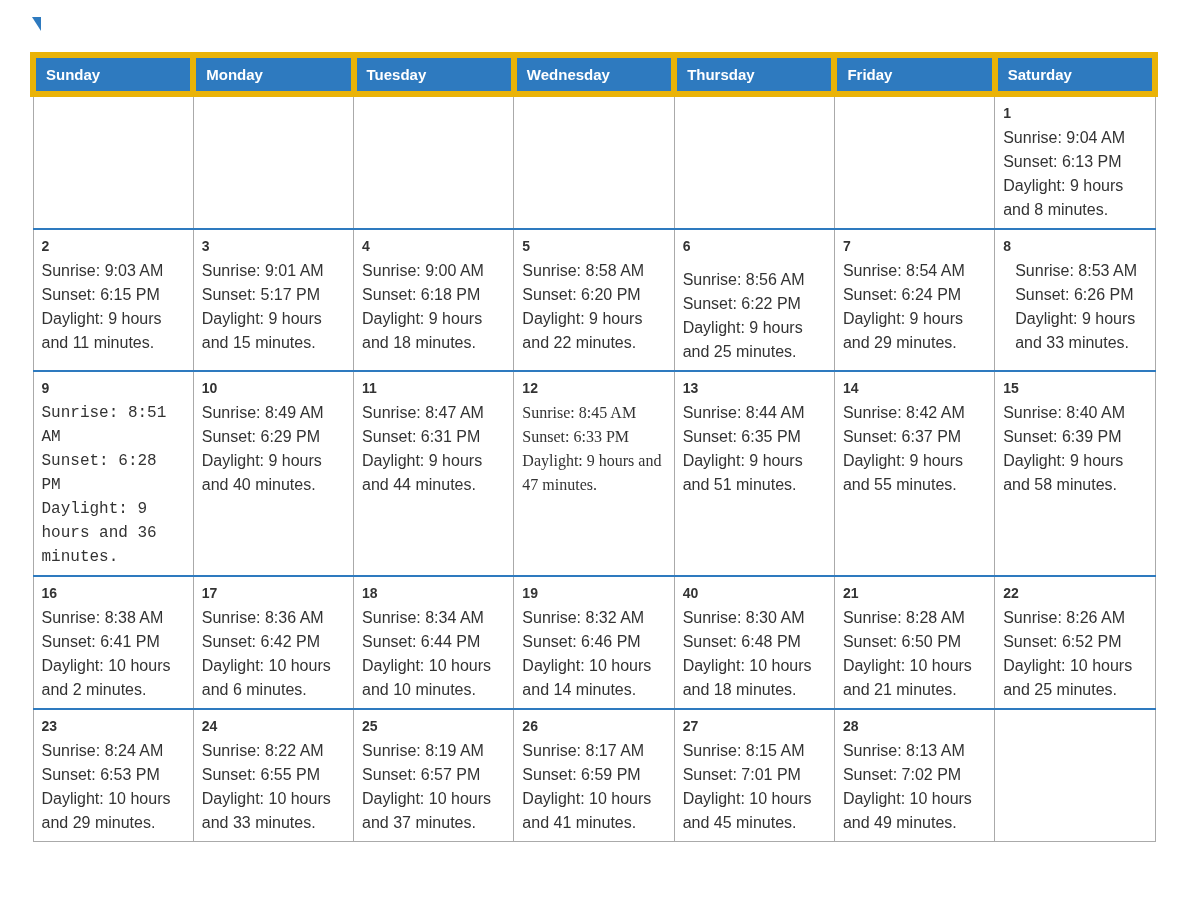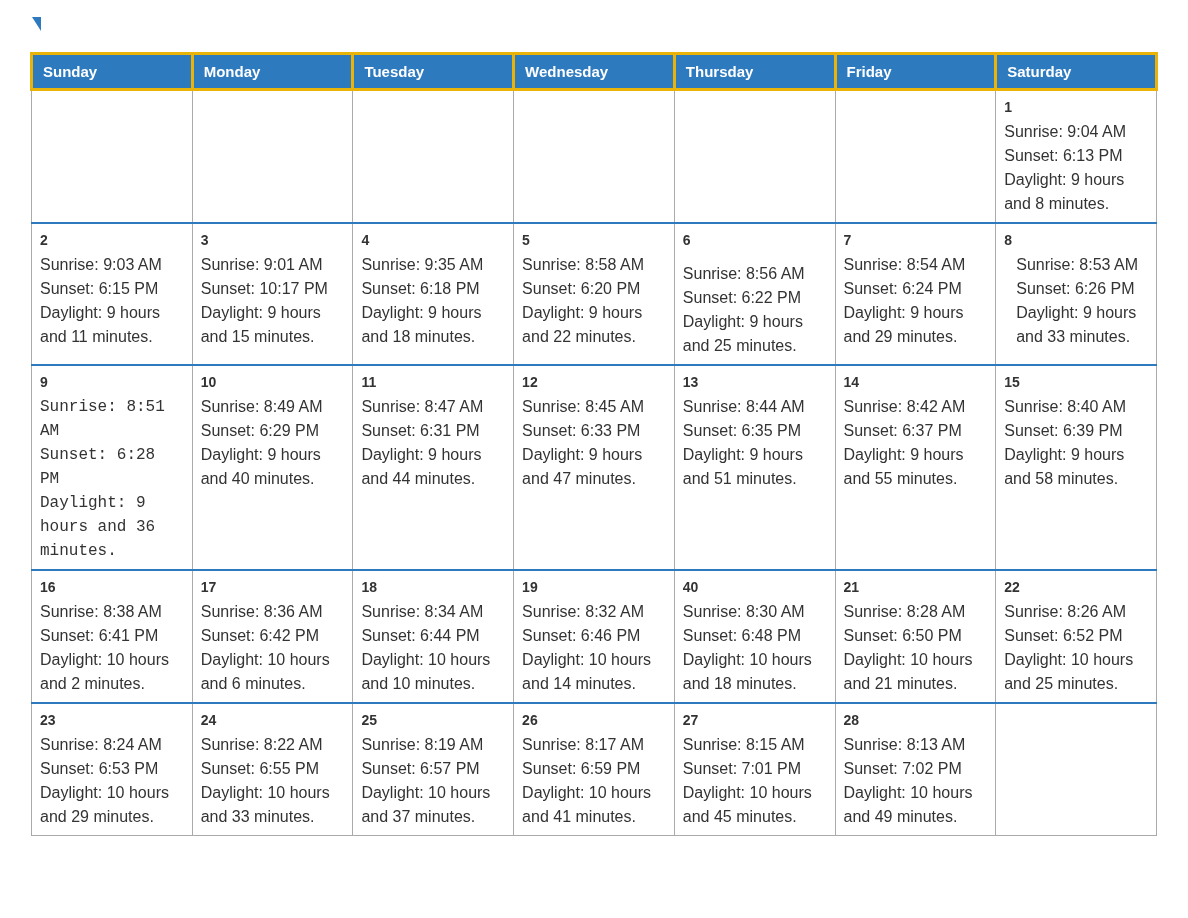--- a/index.html
+++ b/index.html
@@ -56,21 +56,21 @@
       width: 100%;
       border-collapse: collapse;
     }
     .calendar thead tr th {
       background-color: #2e7abf;
       color: #fff;
       font-size: 15px;
       font-weight: bold;
       padding: 8px 10px;
       text-align: left;
-      border: 3px solid #eab308;
+      border: 6px solid #eab308;
     }
     .calendar tbody tr td {
       border: 1px solid #aaa;
       vertical-align: top;
       padding: 6px 8px;
       width: 14.28%;
       min-height: 90px;
       font-size: 12px;
       color: #333;
       line-height: 1.5;
@@ -141,26 +141,26 @@
       <tr>
         <td>
           <span class="day-number">2</span>
           <div class="day-info" style="white-space: pre-line;">Sunrise: 9:03 AM
 Sunset: 6:15 PM
 Daylight: 9 hours and 11 minutes.</div>
         </td>
         <td>
           <span class="day-number">3</span>
           <div class="day-info" style="white-space: pre-line;">Sunrise: 9:01 AM
-Sunset: 10:17 PM
+Sunset: 5:17 PM
 Daylight: 9 hours and 15 minutes.</div>
         </td>
         <td>
           <span class="day-number">4</span>
-          <div class="day-info" style="white-space: pre-line;">Sunrise: 9:35 AM
+          <div class="day-info" style="white-space: pre-line;">Sunrise: 9:00 AM
 Sunset: 6:18 PM
 Daylight: 9 hours and 18 minutes.</div>
         </td>
         <td>
           <span class="day-number">5</span>
           <div class="day-info" style="white-space: pre-line;">Sunrise: 8:58 AM
 Sunset: 6:20 PM
 Daylight: 9 hours and 22 minutes.</div>
         </td>
         <td>
@@ -196,21 +196,21 @@
 Daylight: 9 hours and 40 minutes.</div>
         </td>
         <td>
           <span class="day-number">11</span>
           <div class="day-info" style="white-space: pre-line;">Sunrise: 8:47 AM
 Sunset: 6:31 PM
 Daylight: 9 hours and 44 minutes.</div>
         </td>
         <td>
           <span class="day-number">12</span>
-          <div class="day-info" style="white-space: pre-line;">Sunrise: 8:45 AM
+          <div class="day-info" style="white-space: pre-line; font-family: Liberation Serif, serif;">Sunrise: 8:45 AM
 Sunset: 6:33 PM
 Daylight: 9 hours and 47 minutes.</div>
         </td>
         <td>
           <span class="day-number">13</span>
           <div class="day-info" style="white-space: pre-line;">Sunrise: 8:44 AM
 Sunset: 6:35 PM
 Daylight: 9 hours and 51 minutes.</div>
         </td>
         <td>

